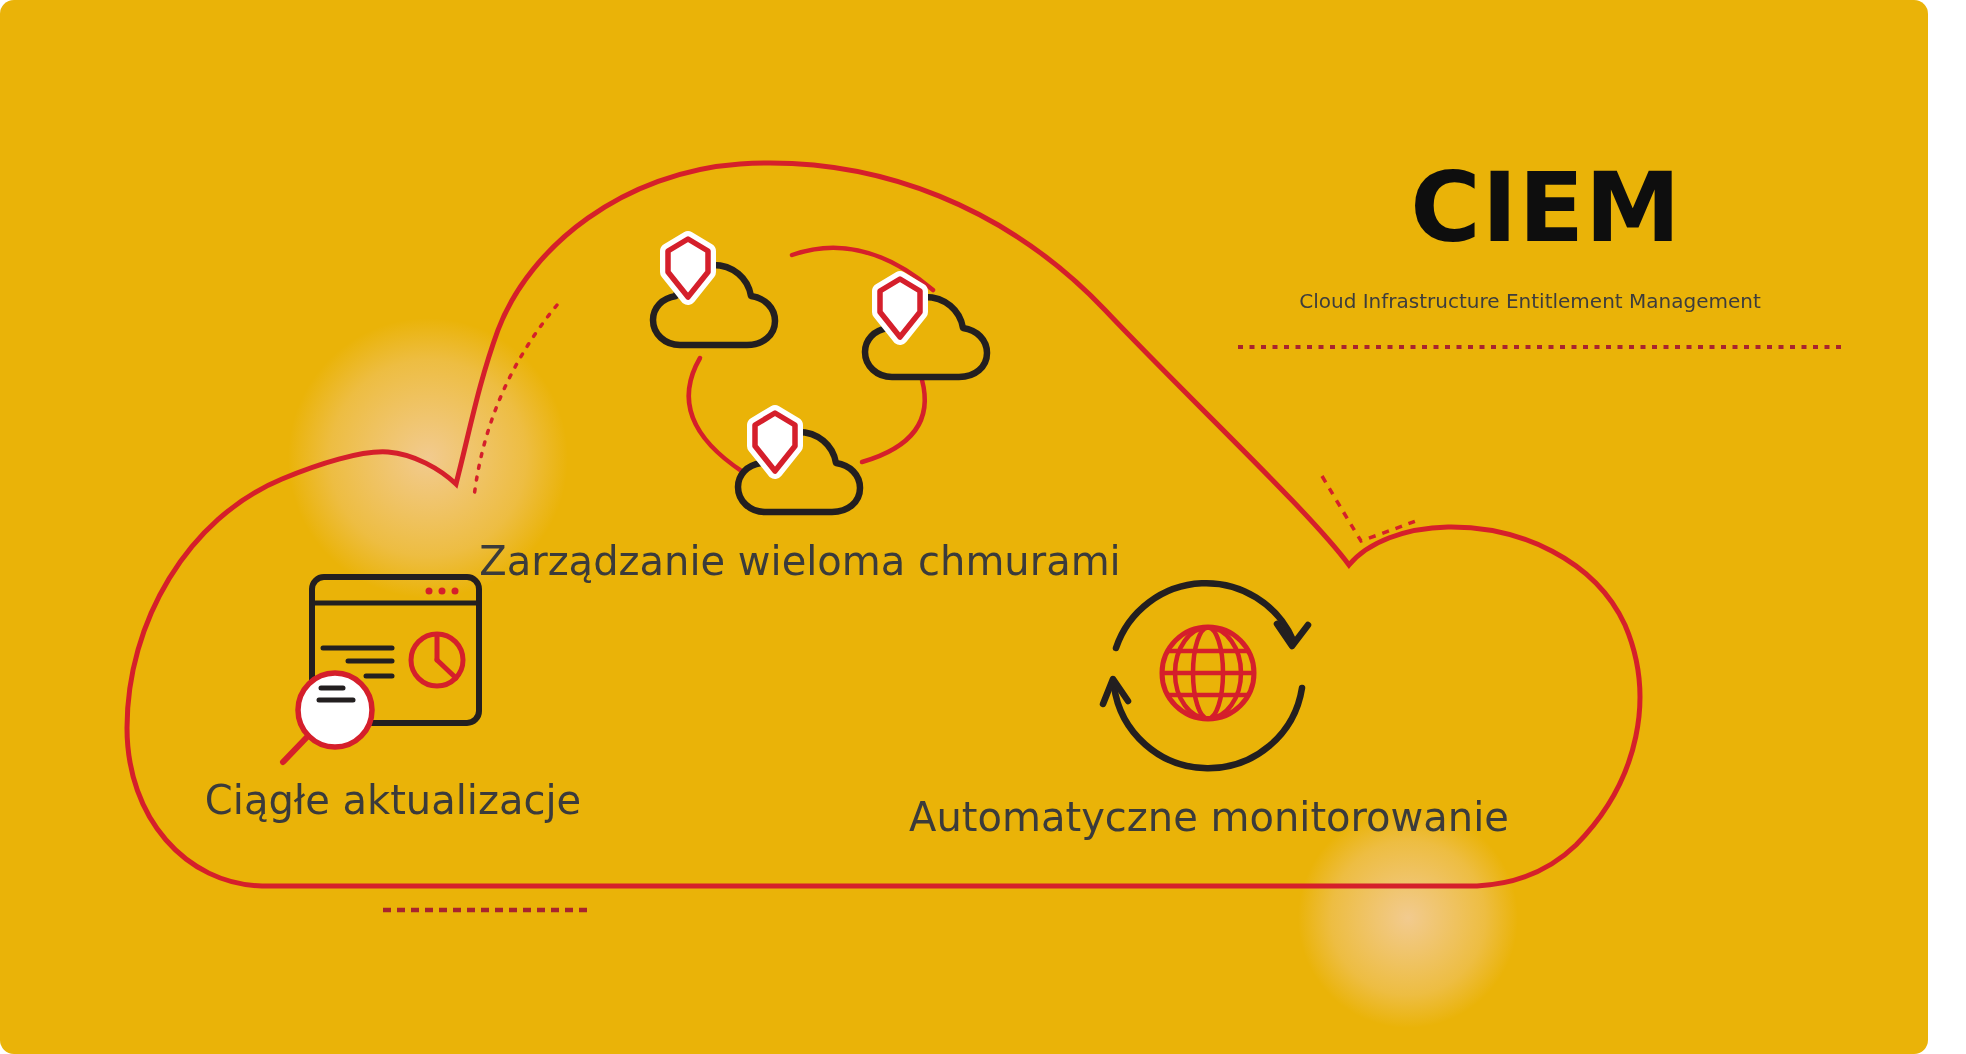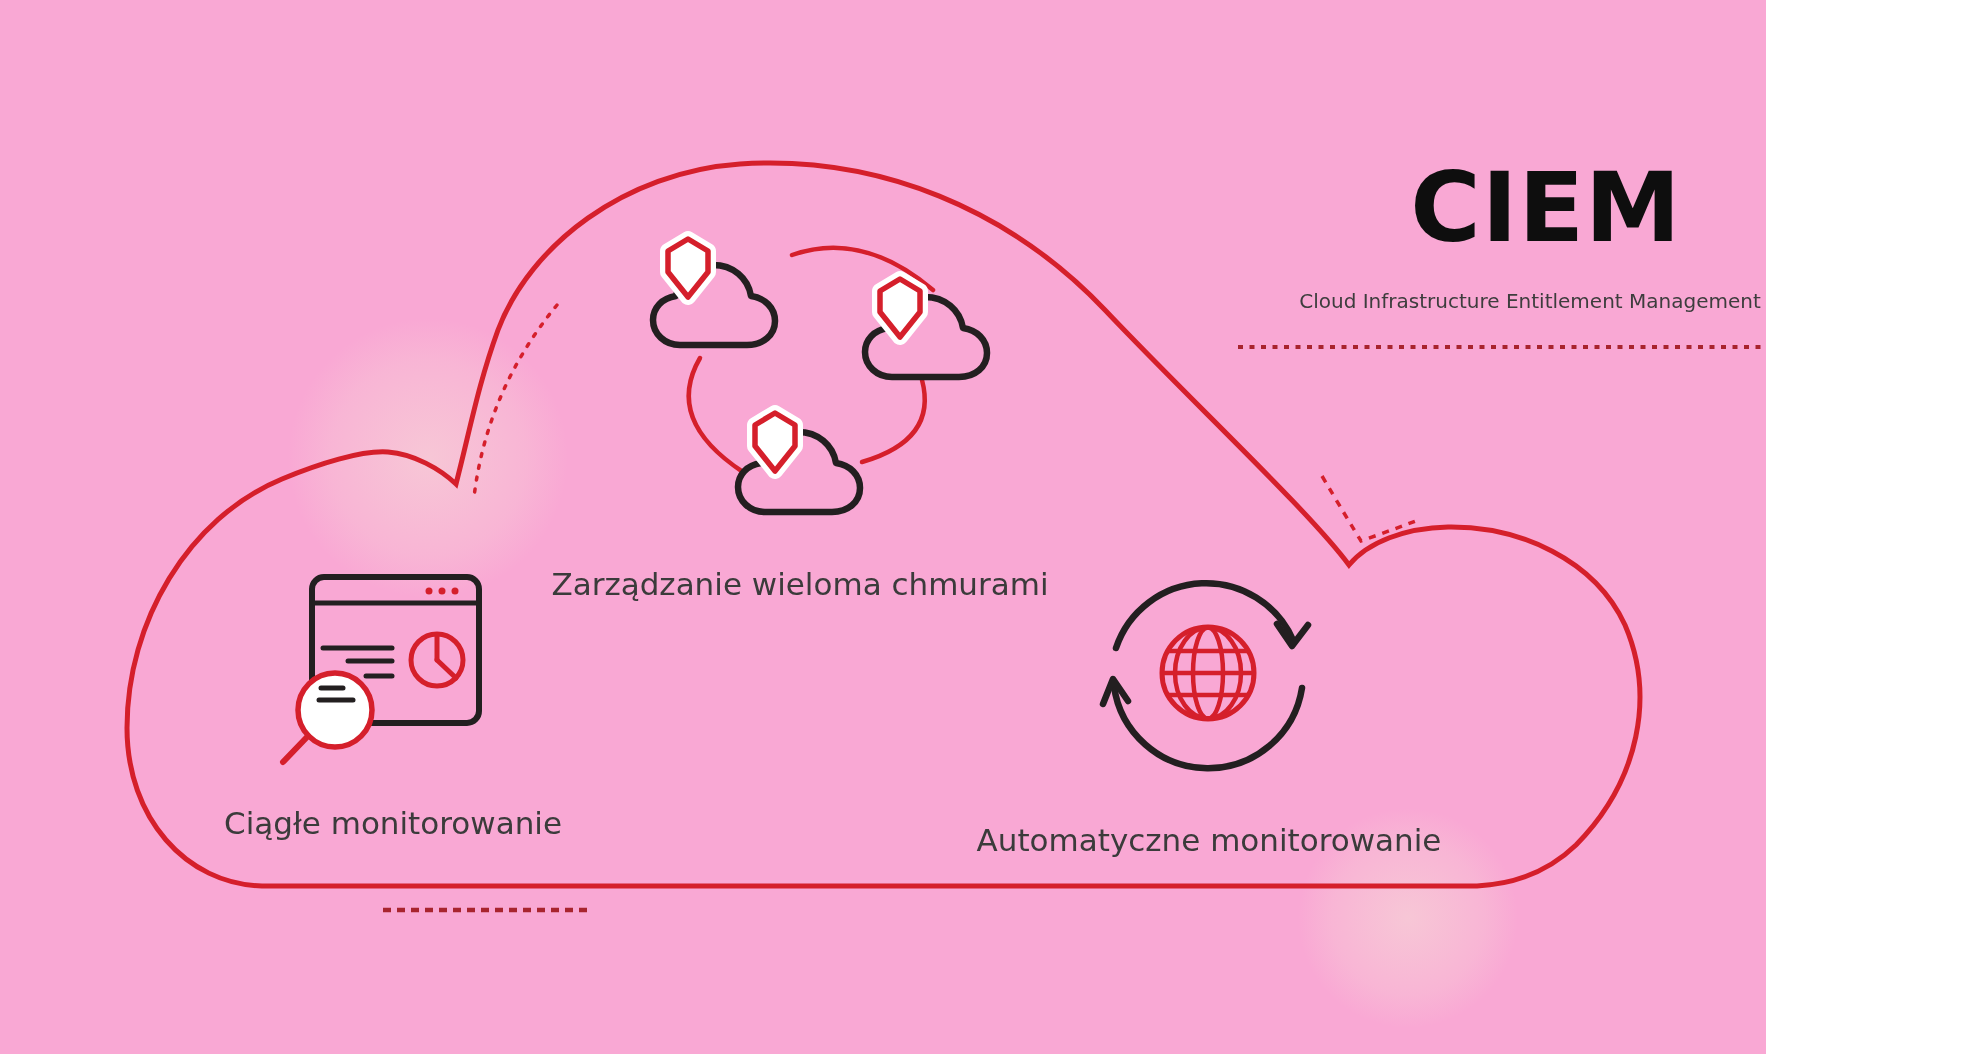--- a/index.html
+++ b/index.html
@@ -1,35 +1,36 @@
 <!DOCTYPE html>
 <html style="--accent-red: #d51f2b; --dot-red: #a8242e; --icon-black: #231f20; --text-dark: #3b3b3b; --title-black: #0e0e0e; --blush-pink: #f6d7d7;"><head>
 <meta charset="utf-8">
 <style>
   html,body{margin:0;padding:0;background:#ffffff;}
   .canvas{
     position:relative;
-    width:1766px;height:1054px;
-    background:#f9a8d4;
+    width:1928px;height:1054px;
+    background:#eab308;
     overflow:hidden;
     font-family:"DejaVu Sans","Liberation Sans",sans-serif;
+    border-radius:14px;
   }
   .canvas svg.scene{position:absolute;left:0;top:0;}
   .title{
     position:absolute;left:1546px;top:160px;transform:translateX(-50%);
     font-size:96px;font-weight:800;letter-spacing:1px;line-height:1;
     color:#0e0e0e;white-space:nowrap;
   }
   .subtitle{
     position:absolute;left:1530px;top:289px;transform:translateX(-50%);
     font-size:20px;font-weight:400;color:#3d3d3d;white-space:nowrap;
   }
   .feature-label{
     position:absolute;transform:translateX(-50%);
-    font-size:31px;color:#3b3b3b;white-space:nowrap;margin-top:28px;
+    font-size:40px;color:#3b3b3b;white-space:nowrap;
   }
   .label-multicloud{left:800px;top:538px;}
   .label-monitoring{left:393px;top:777px;}
   .label-updates{left:1209px;top:794px;}
 </style>
 </head>
 <body>
 
 <div class="canvas">
 
@@ -138,15 +139,15 @@
         <line x1="1168" y1="651" x2="1248" y2="651" stroke-width="4.5"></line>
         <line x1="1168" y1="695" x2="1248" y2="695" stroke-width="4.5"></line>
       </g>
     </g>
   </svg>
 
   <div class="title">CIEM</div>
   <div class="subtitle">Cloud Infrastructure Entitlement Management</div>
 
   <div class="feature-label label-multicloud">Zarządzanie wieloma chmurami</div>
-  <div class="feature-label label-monitoring">Ciągłe monitorowanie</div>
+  <div class="feature-label label-monitoring">Ciągłe aktualizacje</div>
   <div class="feature-label label-updates">Automatyczne monitorowanie</div>
 </div>
 
 </body></html>

